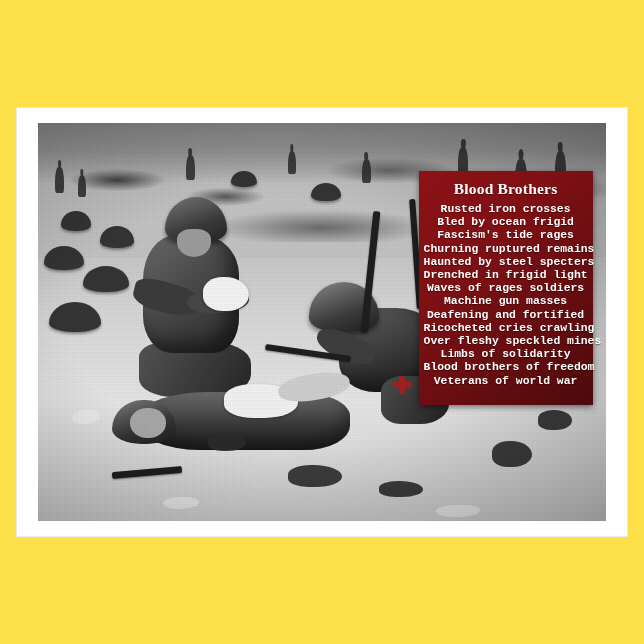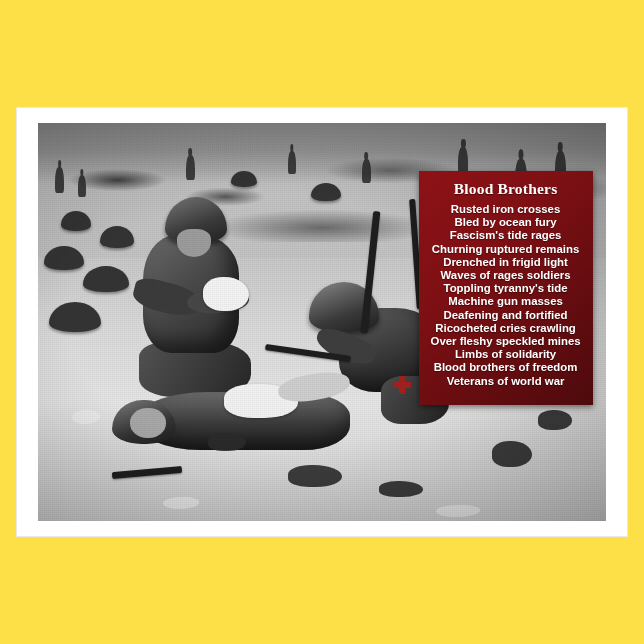--- a/index.html
+++ b/index.html
@@ -355,21 +355,21 @@
     letter-spacing: .2px;
     margin: 2px 0 4px;
     text-shadow: 0 1px 1px rgba(0,0,0,.5);
   }
   #poem-lines {
     list-style: none;
     margin: 0;
     padding: 0;
   }
   #poem-lines li {
-    font-family: Liberation Sans, sans-serif;
+    font-family: Liberation Mono, monospace;
     font-weight: bold;
     font-size: 11.4px;
     line-height: 13.2px;
     white-space: nowrap;
     text-shadow: 0 1px 1px rgba(0,0,0,.45);
   }
 </style>
 </head>
 <body>
 
@@ -444,26 +444,26 @@
       <div class="pale-rock" style="left:22%;top:94%;width:36px;height:12px;"></div>
       <div class="pale-rock" style="left:70%;top:96%;width:44px;height:12px;"></div>
 
       <div class="photo-layer" id="grain"></div>
       <div class="photo-layer" id="vignette"></div>
 
       <div id="poem-panel">
         <div id="poem-title">Blood Brothers</div>
         <ul id="poem-lines">
           <li>Rusted iron crosses</li>
-          <li>Bled by ocean fury</li>
+          <li>Bled by ocean frigid</li>
           <li>Fascism's tide rages</li>
           <li>Churning ruptured remains</li>
+          <li>Haunted by steel specters</li>
           <li>Drenched in frigid light</li>
           <li>Waves of rages soldiers</li>
-          <li>Toppling tyranny's tide</li>
           <li>Machine gun masses</li>
           <li>Deafening and fortified</li>
           <li>Ricocheted cries crawling</li>
           <li>Over fleshy speckled mines</li>
           <li>Limbs of solidarity</li>
           <li>Blood brothers of freedom</li>
           <li>Veterans of world war</li>
         </ul>
       </div>
 

